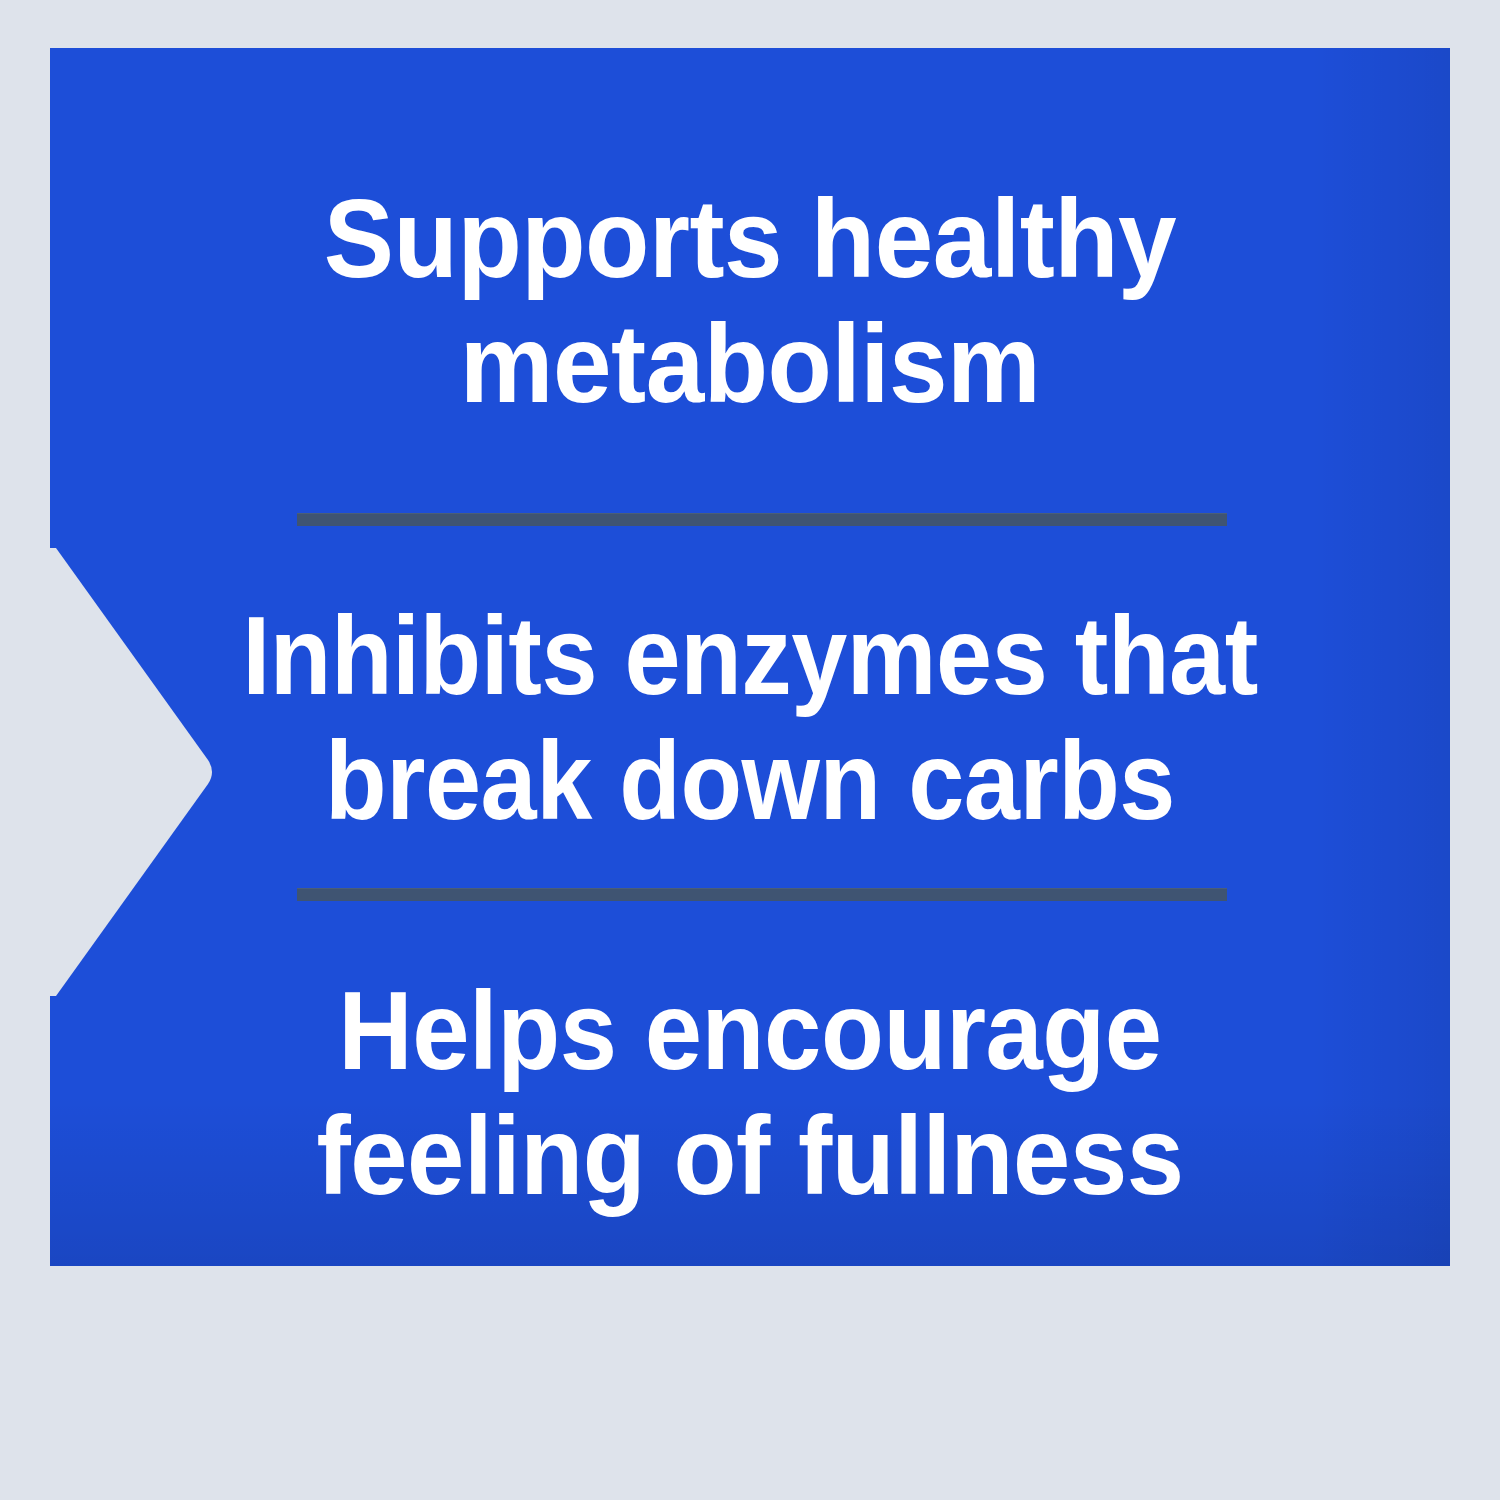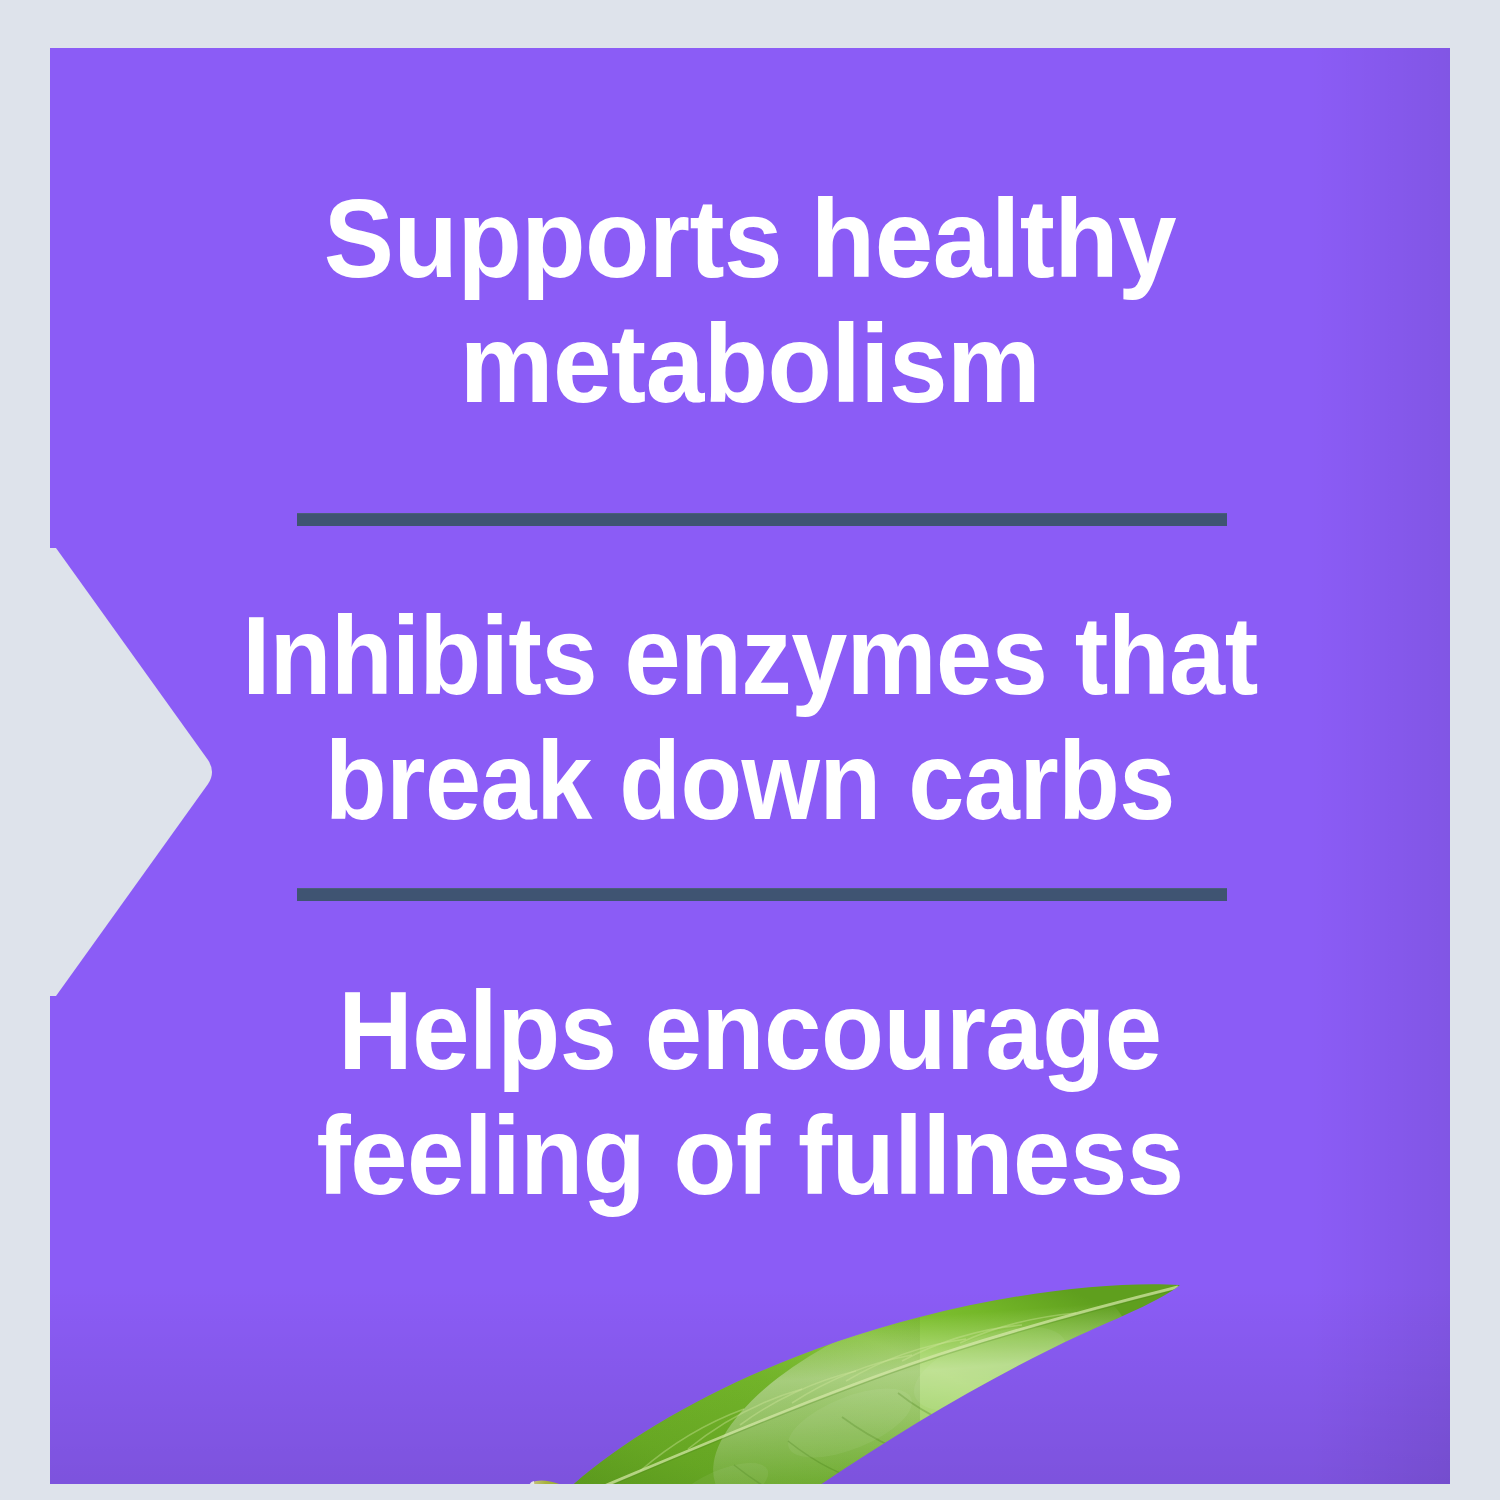--- a/index.html
+++ b/index.html
@@ -21,22 +21,22 @@
     background: #dee3eb;
     overflow: hidden;
   }
 
   
   .panel {
     position: absolute;
     left: 50px;
     top: 48px;
     width: 1400px;
-    height: 1436px;
-    background: #8b5cf6;
+    height: 1218px;
+    background: #1d4ed8;
     overflow: hidden;
   }
 
   
   .panel-shade {
     position: absolute;
     inset: 0;
     background:
       linear-gradient(to bottom, rgba(0,0,0,0) 86%, rgba(0,0,0,0.10) 100%),
       linear-gradient(to right, rgba(0,0,0,0) 90%, rgba(0,0,0,0.07) 100%);

